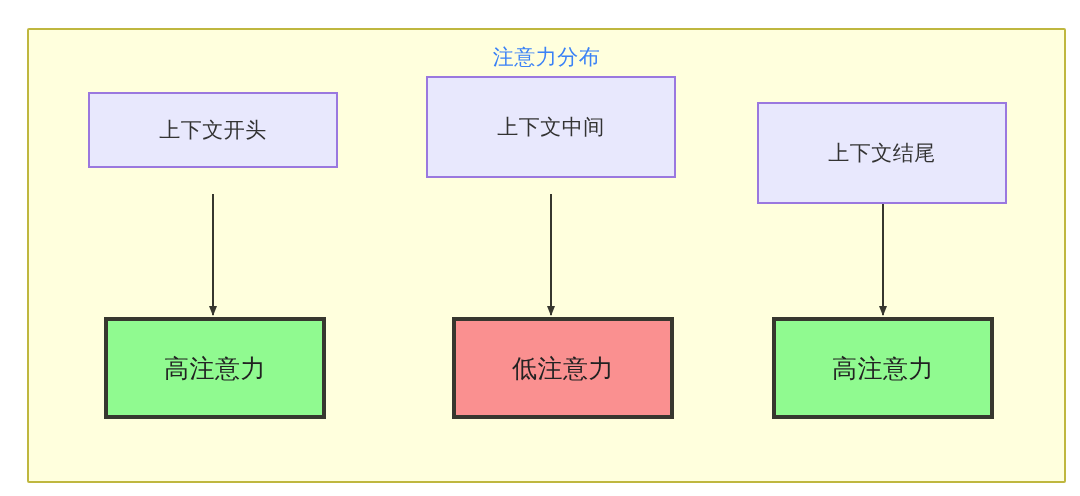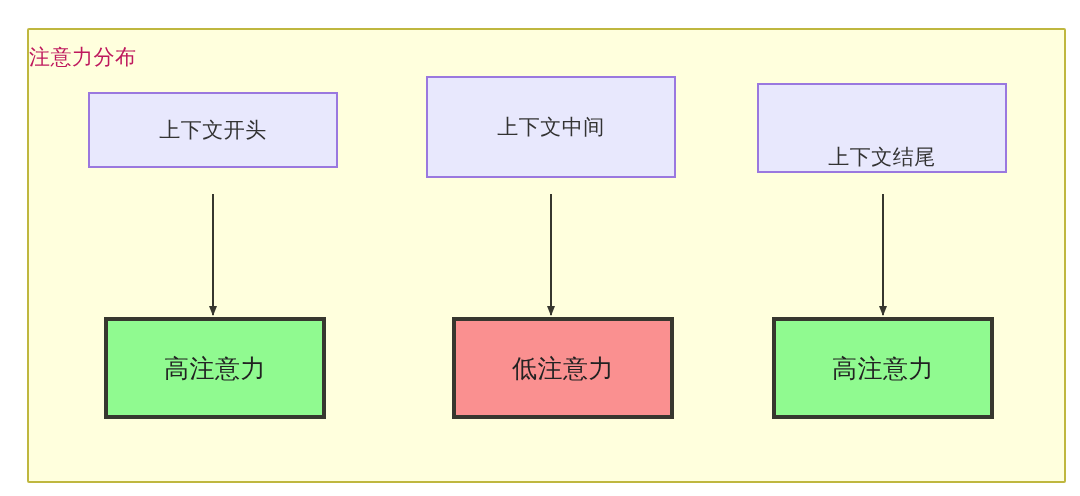--- a/index.html
+++ b/index.html
@@ -32,23 +32,23 @@
     background: #ffffdd;
     border: 2px solid #bfb73f;
     border-radius: 2px;
   }
 
   .subgraph-title {
     position: absolute;
     left: 0;
     top: 14px;
     width: 100%;
-    text-align: left;
+    text-align: center;
     font-size: 21px;
-    color: #be185d;
+    color: #3b82f6;
     letter-spacing: 0.5px;
     line-height: 26px;
     white-space: nowrap;
   }
 
   
   .node-top {
     position: absolute;
     box-sizing: border-box;
     background: #e8e8fd;
@@ -106,21 +106,21 @@
         <line x1="883" y1="194" x2="883" y2="315" stroke="#37372f" stroke-width="2" marker-end="url(#arrowhead)"></line>
       </g>
   </svg>
 
   <div class="node-top" style="left: 88px; top: 92px; width: 250px; height: 76px; background: rgb(232, 232, 253); border-color: rgb(154, 120, 223);">
     <span>上下文开头</span>
   </div>
   <div class="node-top" style="left: 426px; top: 76px; width: 250px; height: 102px; background: rgb(232, 232, 253); border-color: rgb(154, 120, 223);">
     <span>上下文中间</span>
   </div>
-  <div class="node-top" style="left: 757px; top: 83px; width: 250px; height: 90px; background: rgb(232, 232, 253); border-color: rgb(154, 120, 223); align-items: flex-end;">
+  <div class="node-top" style="left: 757px; top: 102px; width: 250px; height: 102px; background: rgb(232, 232, 253); border-color: rgb(154, 120, 223);">
     <span>上下文结尾</span>
   </div>
 
   <div class="node-bottom" style="left: 104px; top: 317px; width: 222px; height: 102px; background: rgb(144, 250, 144); border-color: rgb(55, 55, 47);">
     <span>高注意力</span>
   </div>
   <div class="node-bottom" style="left: 452px; top: 317px; width: 222px; height: 102px; background: rgb(250, 144, 144); border-color: rgb(55, 55, 47);">
     <span>低注意力</span>
   </div>
   <div class="node-bottom" style="left: 772px; top: 317px; width: 222px; height: 102px; background: rgb(144, 250, 144); border-color: rgb(55, 55, 47);">

